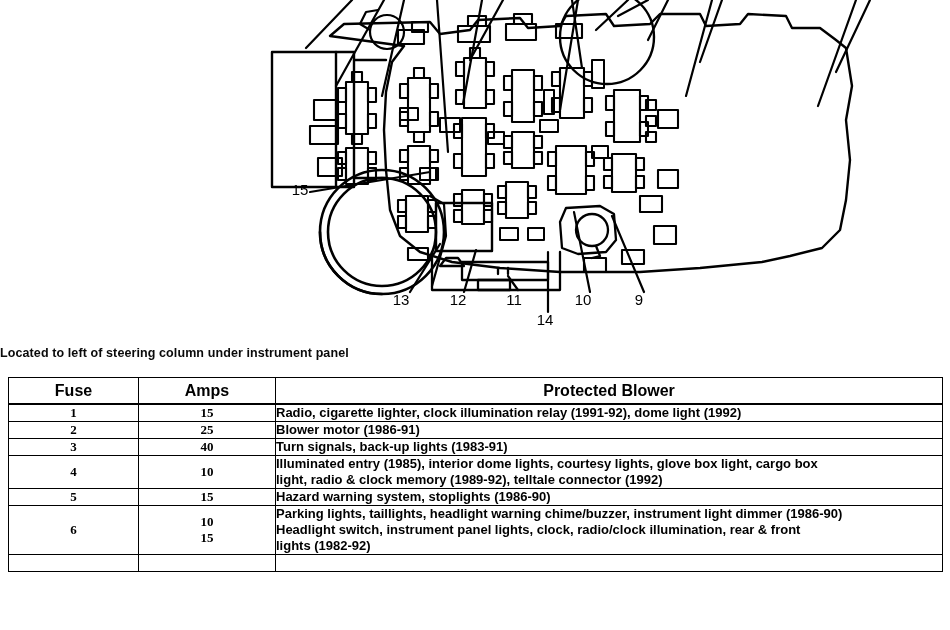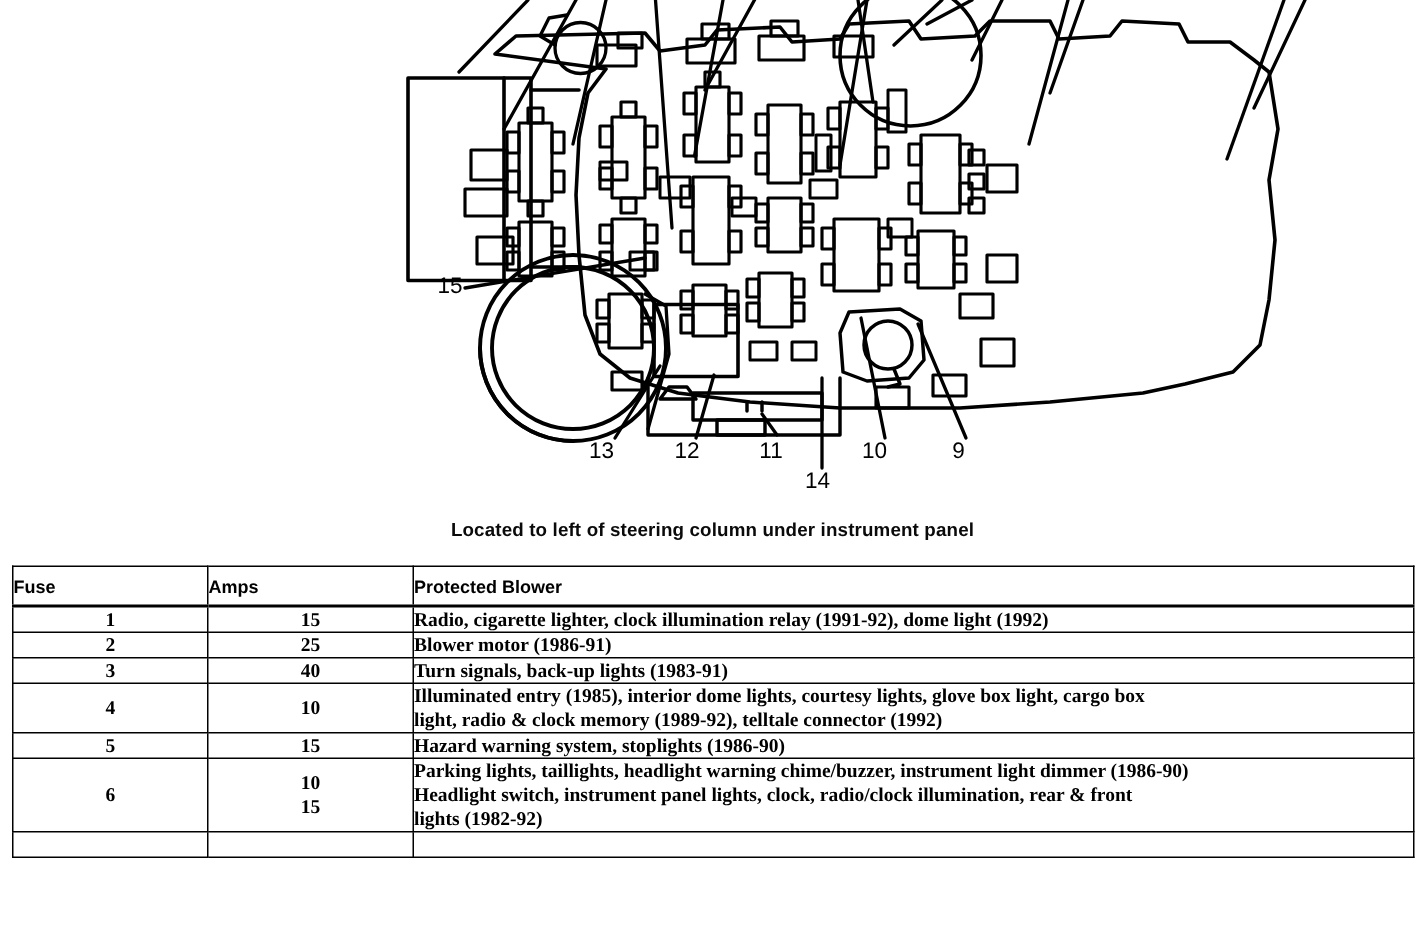--- a/index.html
+++ b/index.html
@@ -23,21 +23,20 @@
   .callout-label{
     font-family:"Liberation Sans", sans-serif;
     font-weight:400;
     font-size:15px;
     fill:#000;
   }
 
   
   #caption{
     position:absolute;left:0;top:346px;width:950px;
-    text-align:center;
     font-family:"Liberation Sans", sans-serif;
     font-weight:bold;
     font-size:12.5px;
     letter-spacing:.1px;
     color:#0a0a0a;
   }
 
   
   #fuse-table-wrap{
     position:absolute;left:8px;top:377px;width:934px;
@@ -50,39 +49,39 @@
   table#fuse-table th,
   table#fuse-table td{
     border:1.5px solid #000;
     padding:0;
     vertical-align:middle;
   }
   table#fuse-table thead th{
     border-bottom:2.5px solid #000;
     font-family:"Liberation Sans", sans-serif;
     font-weight:bold;
-    font-size:12px;
+    font-size:16px;
     height:25px;
-    text-align:left;
+    text-align:center;
   }
   col.c-fuse{width:130px;}
   col.c-amps{width:137px;}
   col.c-sys{width:667px;}
 
   td.cell-fuse, td.cell-amps{
     text-align:center;
     font-family:"Liberation Serif", serif;
     font-weight:bold;
     font-size:13px;
     line-height:16px;
     padding:4px 0 5px 0;
   }
   td.cell-sys{
     text-align:left;
-    font-family:Liberation Serif, serif;
+    font-family:Liberation Sans, sans-serif;
     font-weight:bold;
     font-size:13px;
     line-height:16px;
     padding:4px 6px 5px 10px;
   }
   td.cell-amps .amp-line{display:block;}
   td.cell-sys .sys-line{display:block;}
 
   tr.row-partial td{height:10px;}
   tr.row-partial td.cell-fuse,

